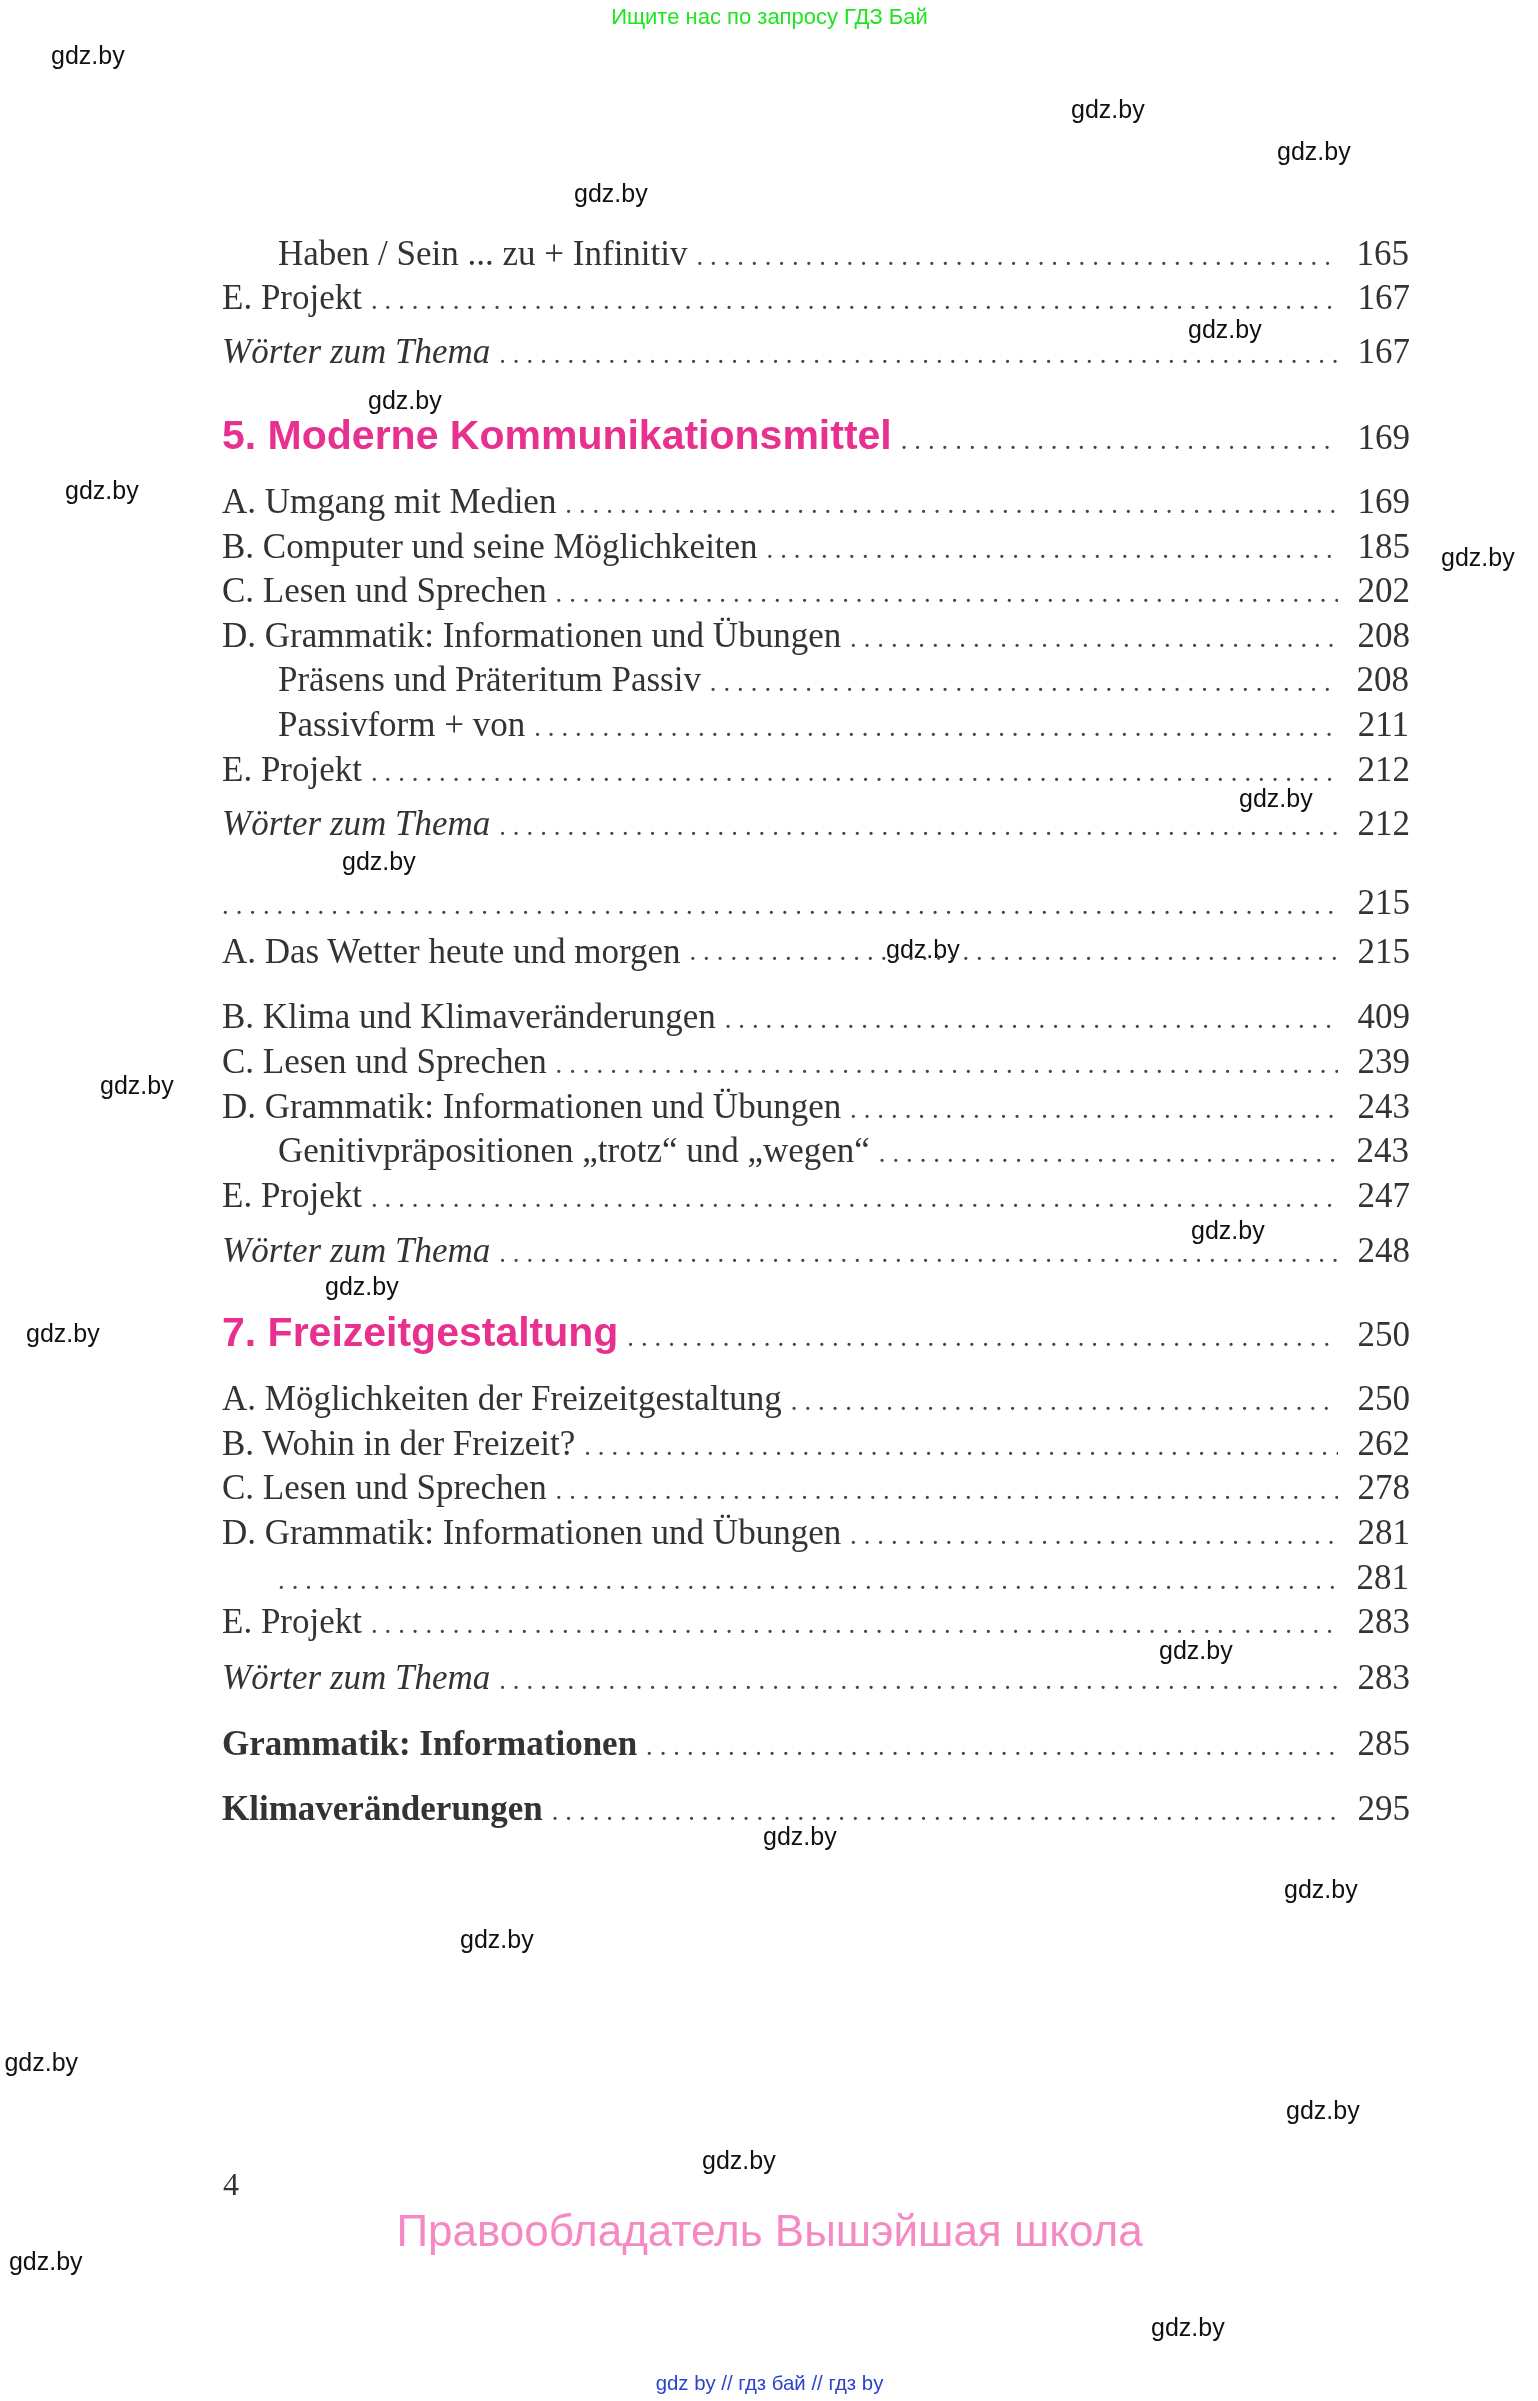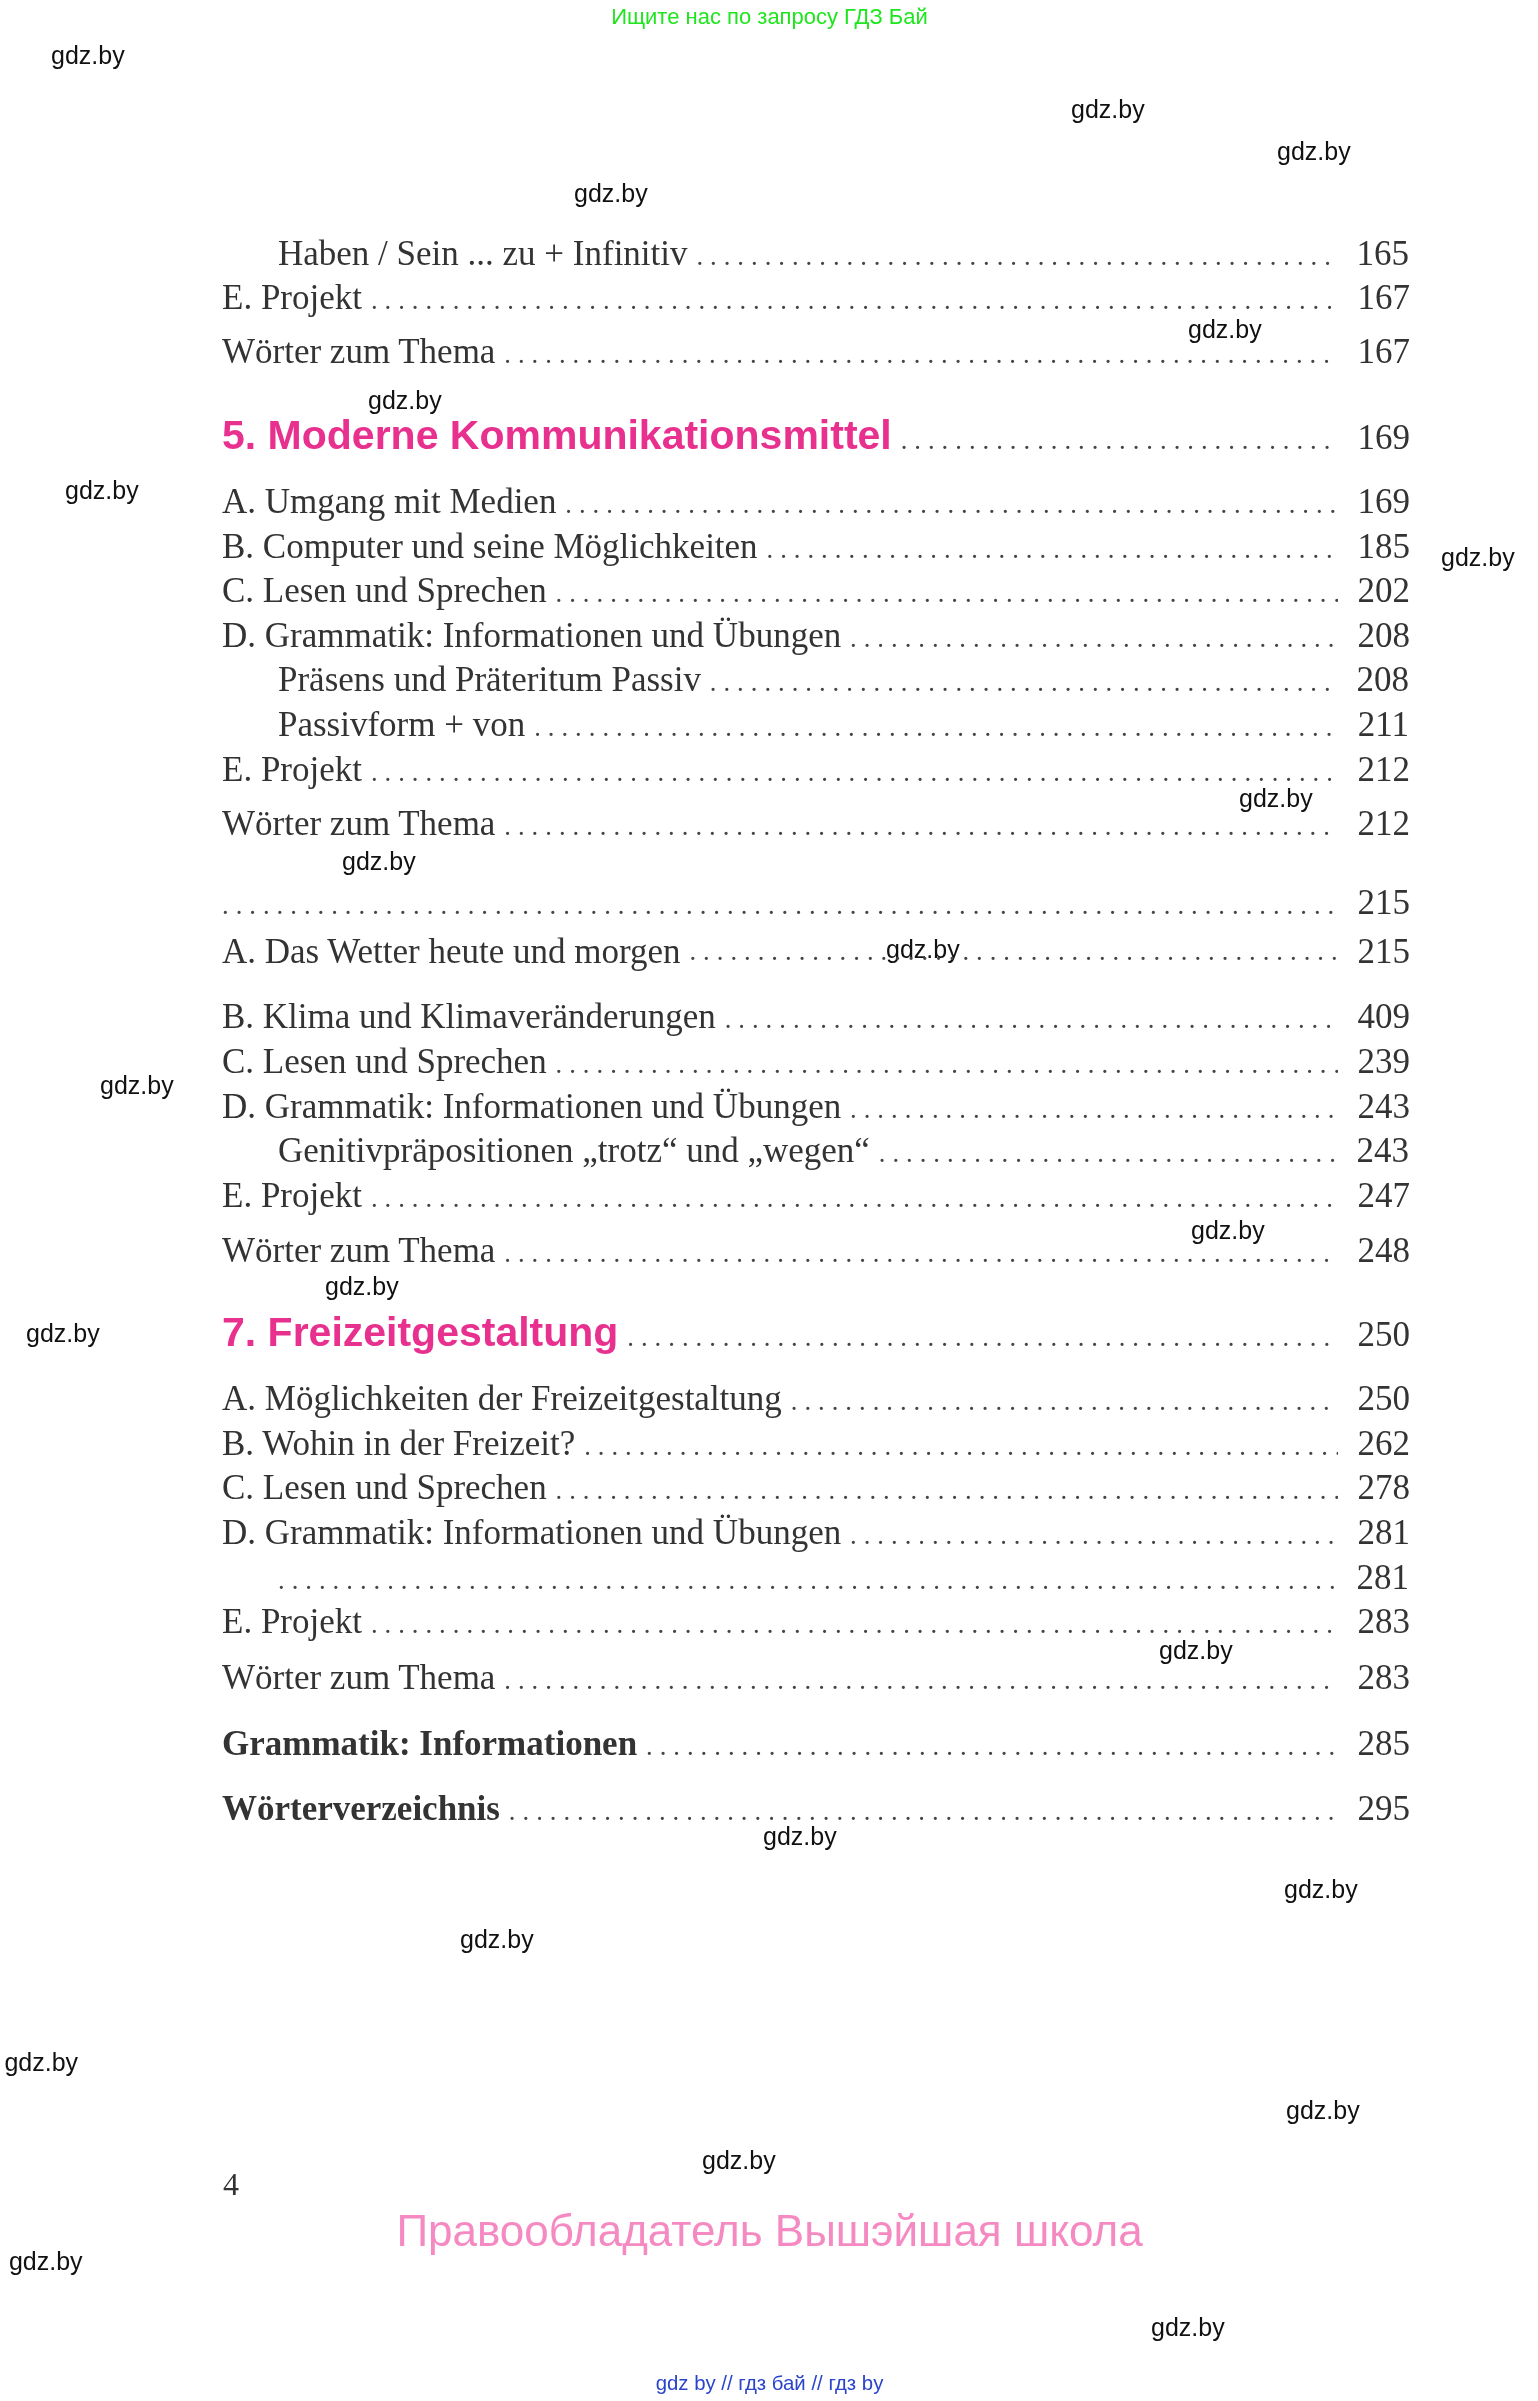--- a/index.html
+++ b/index.html
@@ -4,21 +4,21 @@
 <style>
   html, body { margin:0; padding:0; background:#ffffff; }
   body { width:1539px; height:2401px; position:relative; overflow:hidden; }
   .abs { position:absolute; white-space:nowrap; }
   .top-banner { left:0; width:1539px; top:3.5px; text-align:center; color:#1ee61e; font-family:"Liberation Sans", sans-serif; font-size:22px; }
   .wm { font-family:"Liberation Sans", sans-serif; font-size:25px; color:#111; }
   .toc { position:absolute; left:0; top:0; width:1539px; height:2401px; }
   .row { position:absolute; left:222px; width:1188px; height:41px; display:flex; align-items:baseline; font-family:"Liberation Serif", serif; font-size:35px; color:#333; }
   .row.indent { left:278px; width:1131px; }
   .row .label { white-space:nowrap; padding-right:8.9px; }
-  .row .label.italic { }
+  .row .label.italic { font-style:italic; }
   .row .label.bold { font-weight:bold; }
   .row .dots { flex:1; overflow:hidden; white-space:nowrap; letter-spacing:7px; color:#444; font-size:26.6px; }
   .row .page { white-space:nowrap; padding-left:19.5px; }
   .row.heading .label { font-family:"Liberation Sans", sans-serif; font-weight:bold; color:#e8308f; font-size:41px; }
   .page-num { left:223px; top:2166px; font-family:"Liberation Serif", serif; font-size:32px; color:#333; }
   .copyright { left:0; width:1539px; top:2206px; text-align:center; font-family:"Liberation Sans", sans-serif; font-size:44px; color:#f58ac2; }
   .footer-links { left:0; width:1539px; top:2372px; text-align:center; font-family:"Liberation Sans", sans-serif; font-size:20.4px; color:#2a44cc; }
 </style>
 </head>
 <body>
@@ -190,21 +190,21 @@
       <span class="label italic">Wörter zum Thema</span>
       <span class="dots">........................................................................................................................................................................................................</span>
       <span class="page">283</span>
     </div>
     <div class="row" style="top: 1724px;">
       <span class="label bold">Grammatik: Informationen</span>
       <span class="dots">........................................................................................................................................................................................................</span>
       <span class="page">285</span>
     </div>
     <div class="row" style="top: 1789px;">
-      <span class="label bold">Wörterverzeichnis</span>
+      <span class="label bold">Klimaveränderungen</span>
       <span class="dots">........................................................................................................................................................................................................</span>
       <span class="page">295</span>
     </div>
   </div>
 
 <div class="abs page-num">4</div>
 <div class="abs copyright">Правообладатель Вышэйшая школа</div>
 <div class="abs footer-links">gdz by  //  гдз бай  //  гдз by</div>
 
 

